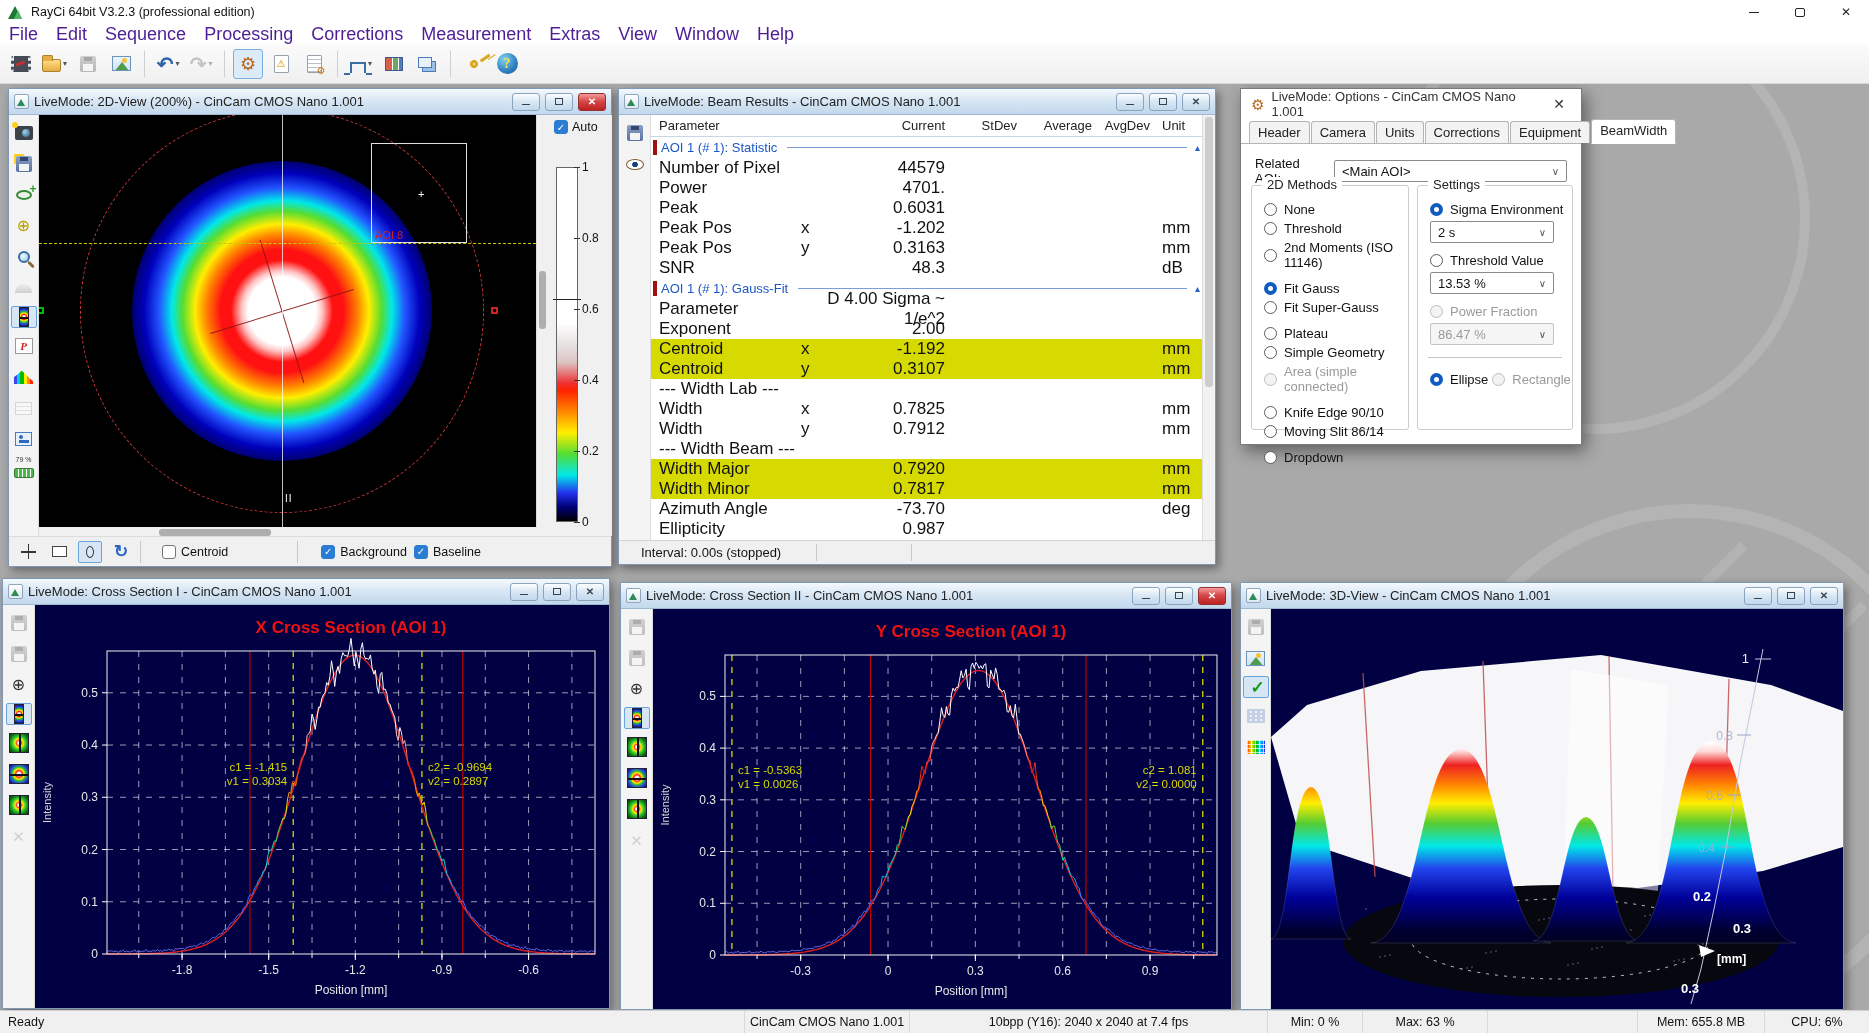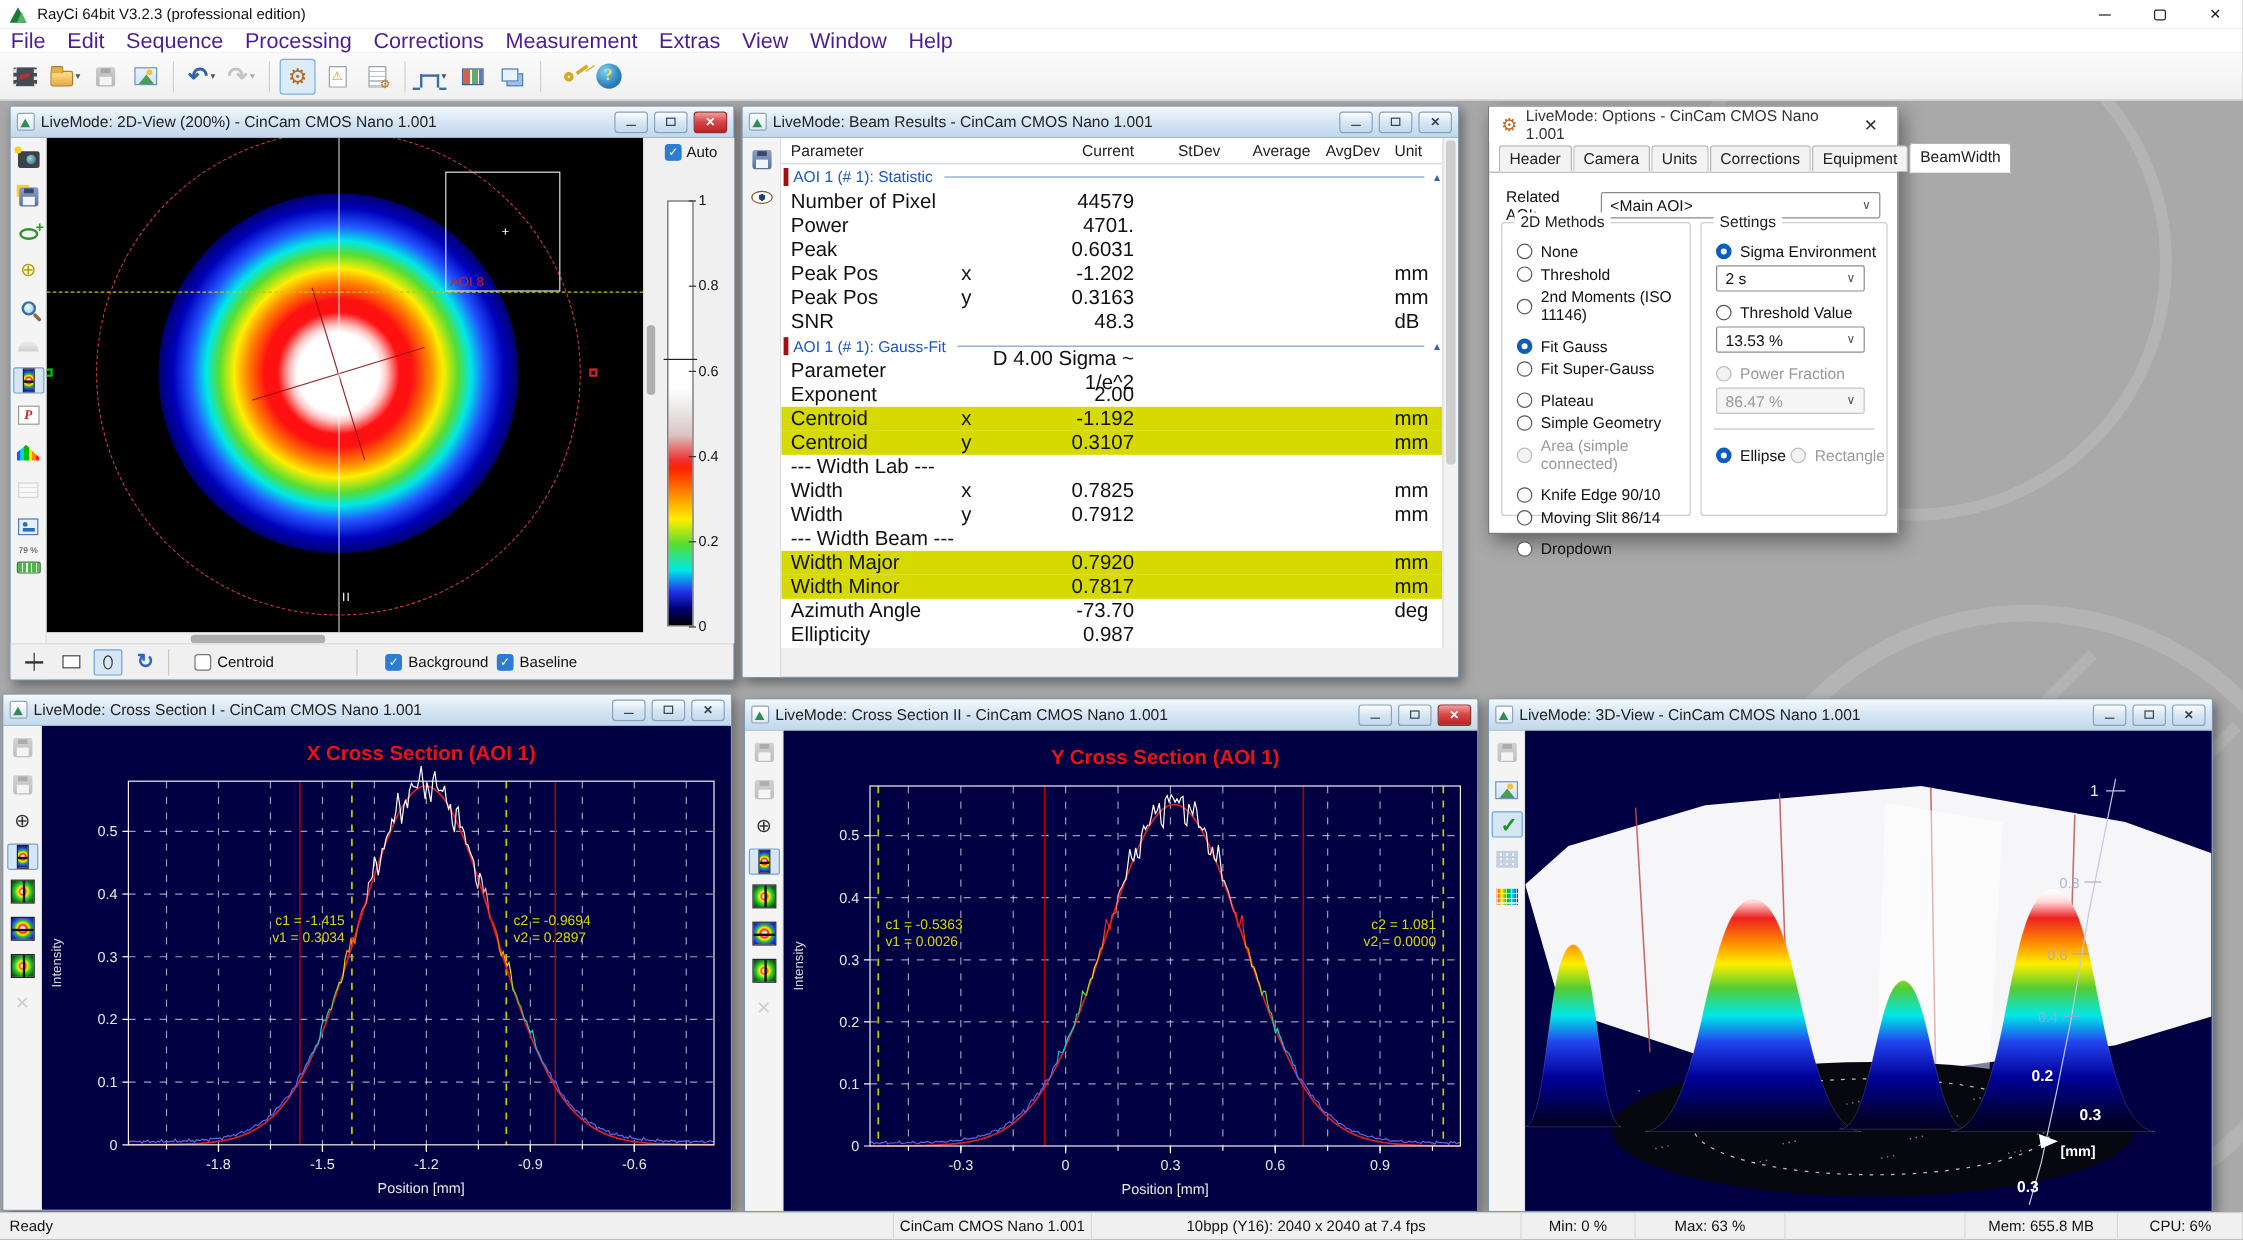--- a/index.html
+++ b/index.html
@@ -617,20 +617,25 @@
             <span class="c-sd"></span>
             <span class="c-avg"></span>
             <span class="c-ad"></span>
             <span class="c-unit"></span>
           </div>
         </div>
     </div>
     <div id="brscroll">
         <i></i>
       </div>
+    <div class="interval">
+      <b>Interval: 0.00s (stopped)</b>
+      <span class="p1"></span>
+        <span class="p2"></span>
+    </div>
   </div>
 
   <div id="opt" style="left:1240px;top:4px;width:342px;height:357px">
     <div class="otb">
       <span class="g" style="color:#b86820;font-size:15px">⚙</span>
       <span class="t">LiveMode: Options - CinCam CMOS Nano 1.001</span>
       <span class="ox">✕</span>
     </div>
     <div class="tabs" id="opttabs">
         <span class="tab">Header</span>

